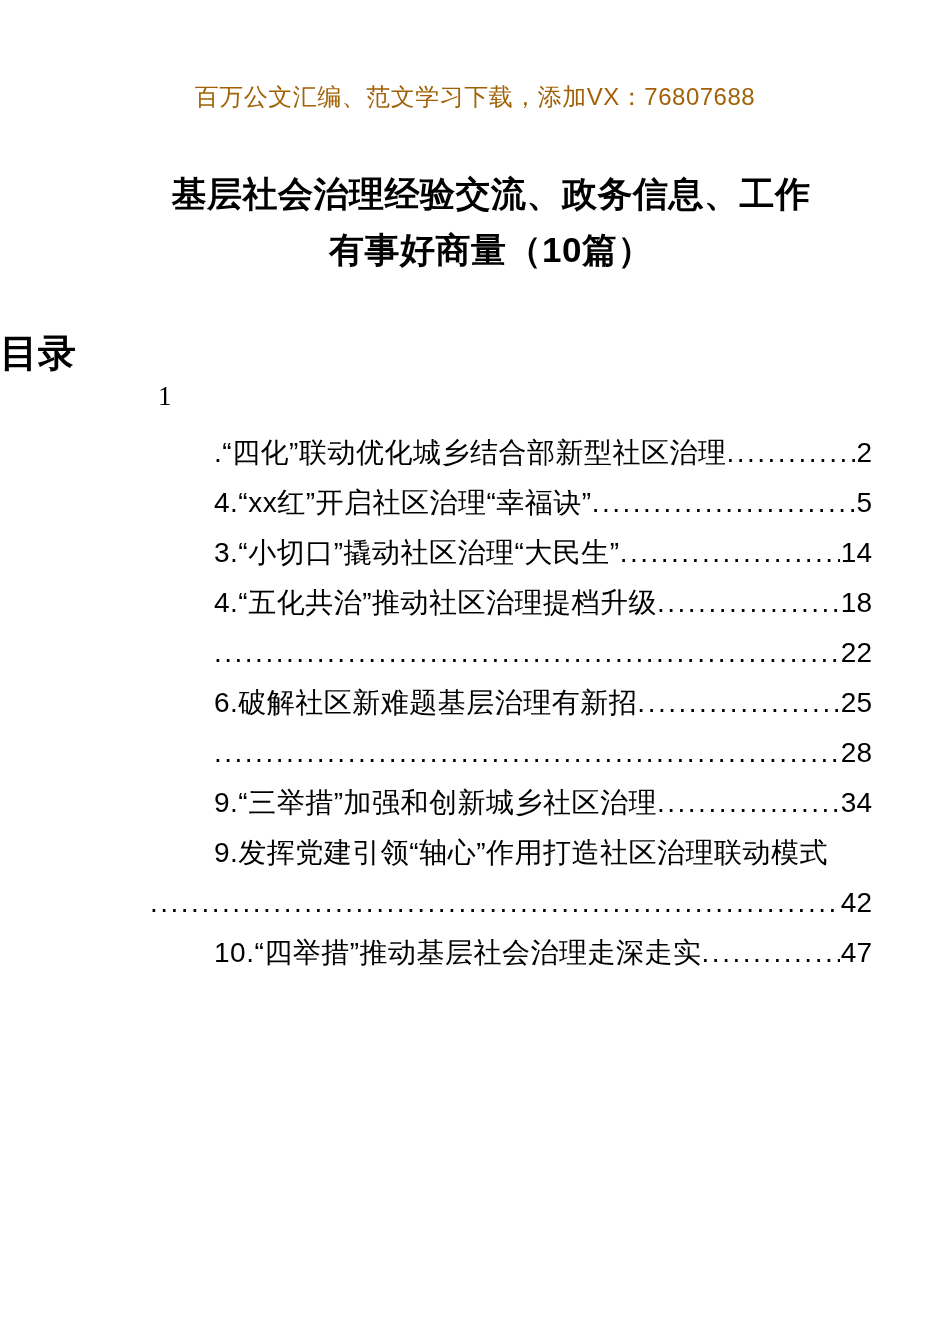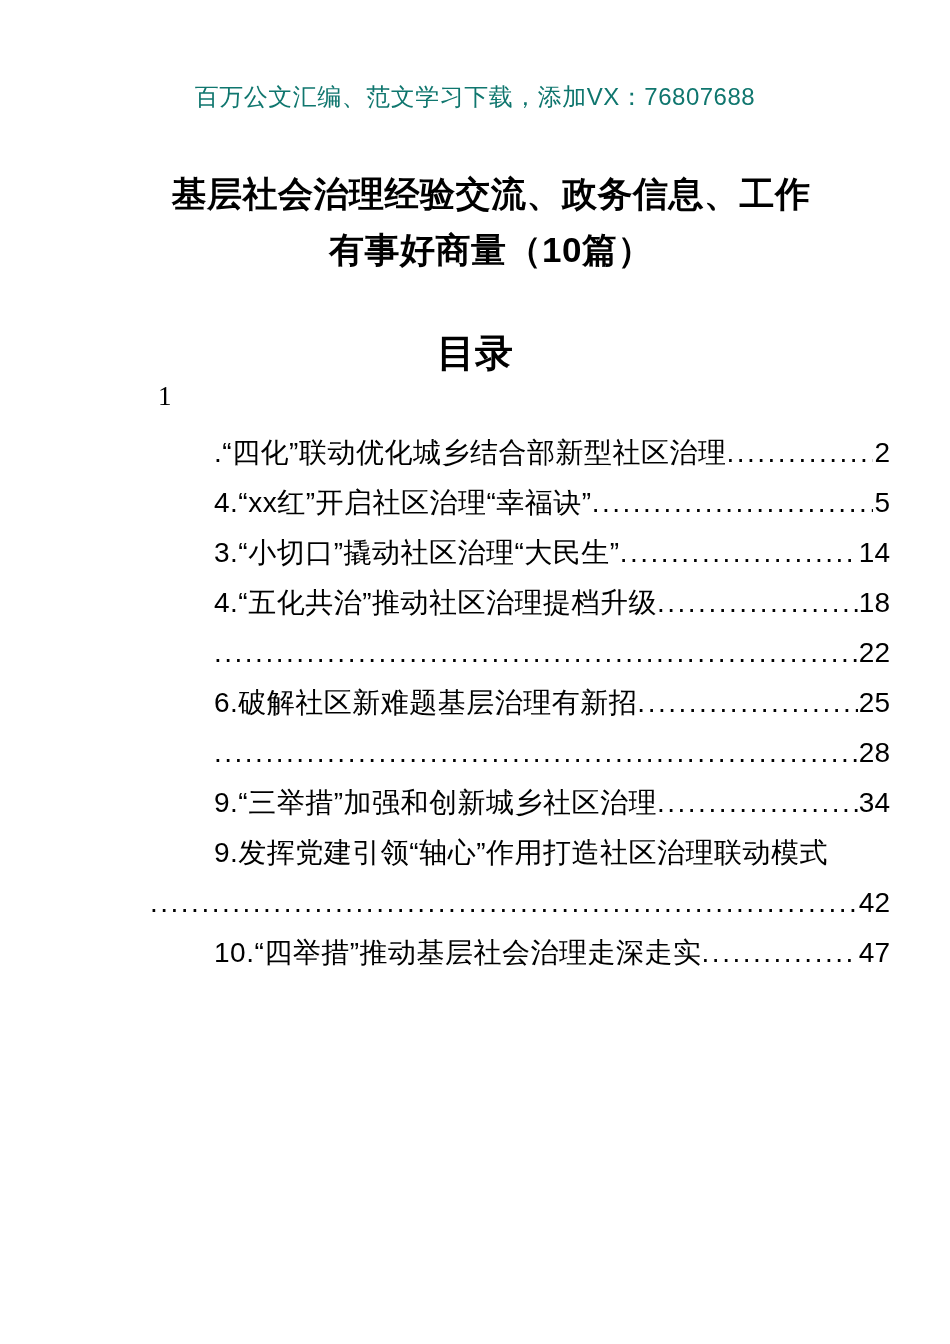--- a/index.html
+++ b/index.html
@@ -27,36 +27,36 @@
     text-align: center;
     font-size: 35px;
     font-weight: 700;
     line-height: 56px;
     letter-spacing: 0.5px;
     padding-left: 32px;
   }
 
   .toc-heading {
     margin-top: 50px;
-    text-align: center;
+    text-align: left;
     font-size: 38px;
     font-weight: 700;
     line-height: 50px;
   }
 
   .stray-num {
     padding-left: 158px;
     font-family: "Liberation Serif", "DejaVu Serif", serif;
     font-size: 27px;
     line-height: 36px;
   }
 
   .toc {
     margin-top: 14px;
-    padding: 0 60px 0 150px;
+    padding: 0 78px 0 150px;
   }
   .toc-line {
     display: flex;
     align-items: baseline;
     height: 50px;
     line-height: 50px;
     font-size: 28px;
     white-space: nowrap;
   }
   .toc-line.indent { padding-left: 64px; }
@@ -68,21 +68,21 @@
     white-space: nowrap;
     letter-spacing: 2.5px;
   }
   .toc-page { flex: 0 0 auto; padding-left: 1px; }
 </style>
 </head>
 <body>
 
 <div class="page" style="background: rgb(255, 255, 255);">
 
-  <div class="promo" style="color: #0f766e;">百万公文汇编、范文学习下载，添加VX：76807688</div>
+  <div class="promo" style="color: #a16207;">百万公文汇编、范文学习下载，添加VX：76807688</div>
 
   <div class="doc-title">
     <div>基层社会治理经验交流、政务信息、工作</div>
     <div>有事好商量（10篇）</div>
   </div>
 
   <div class="toc-heading">目录</div>
 
   <div class="stray-num">1</div>
 

